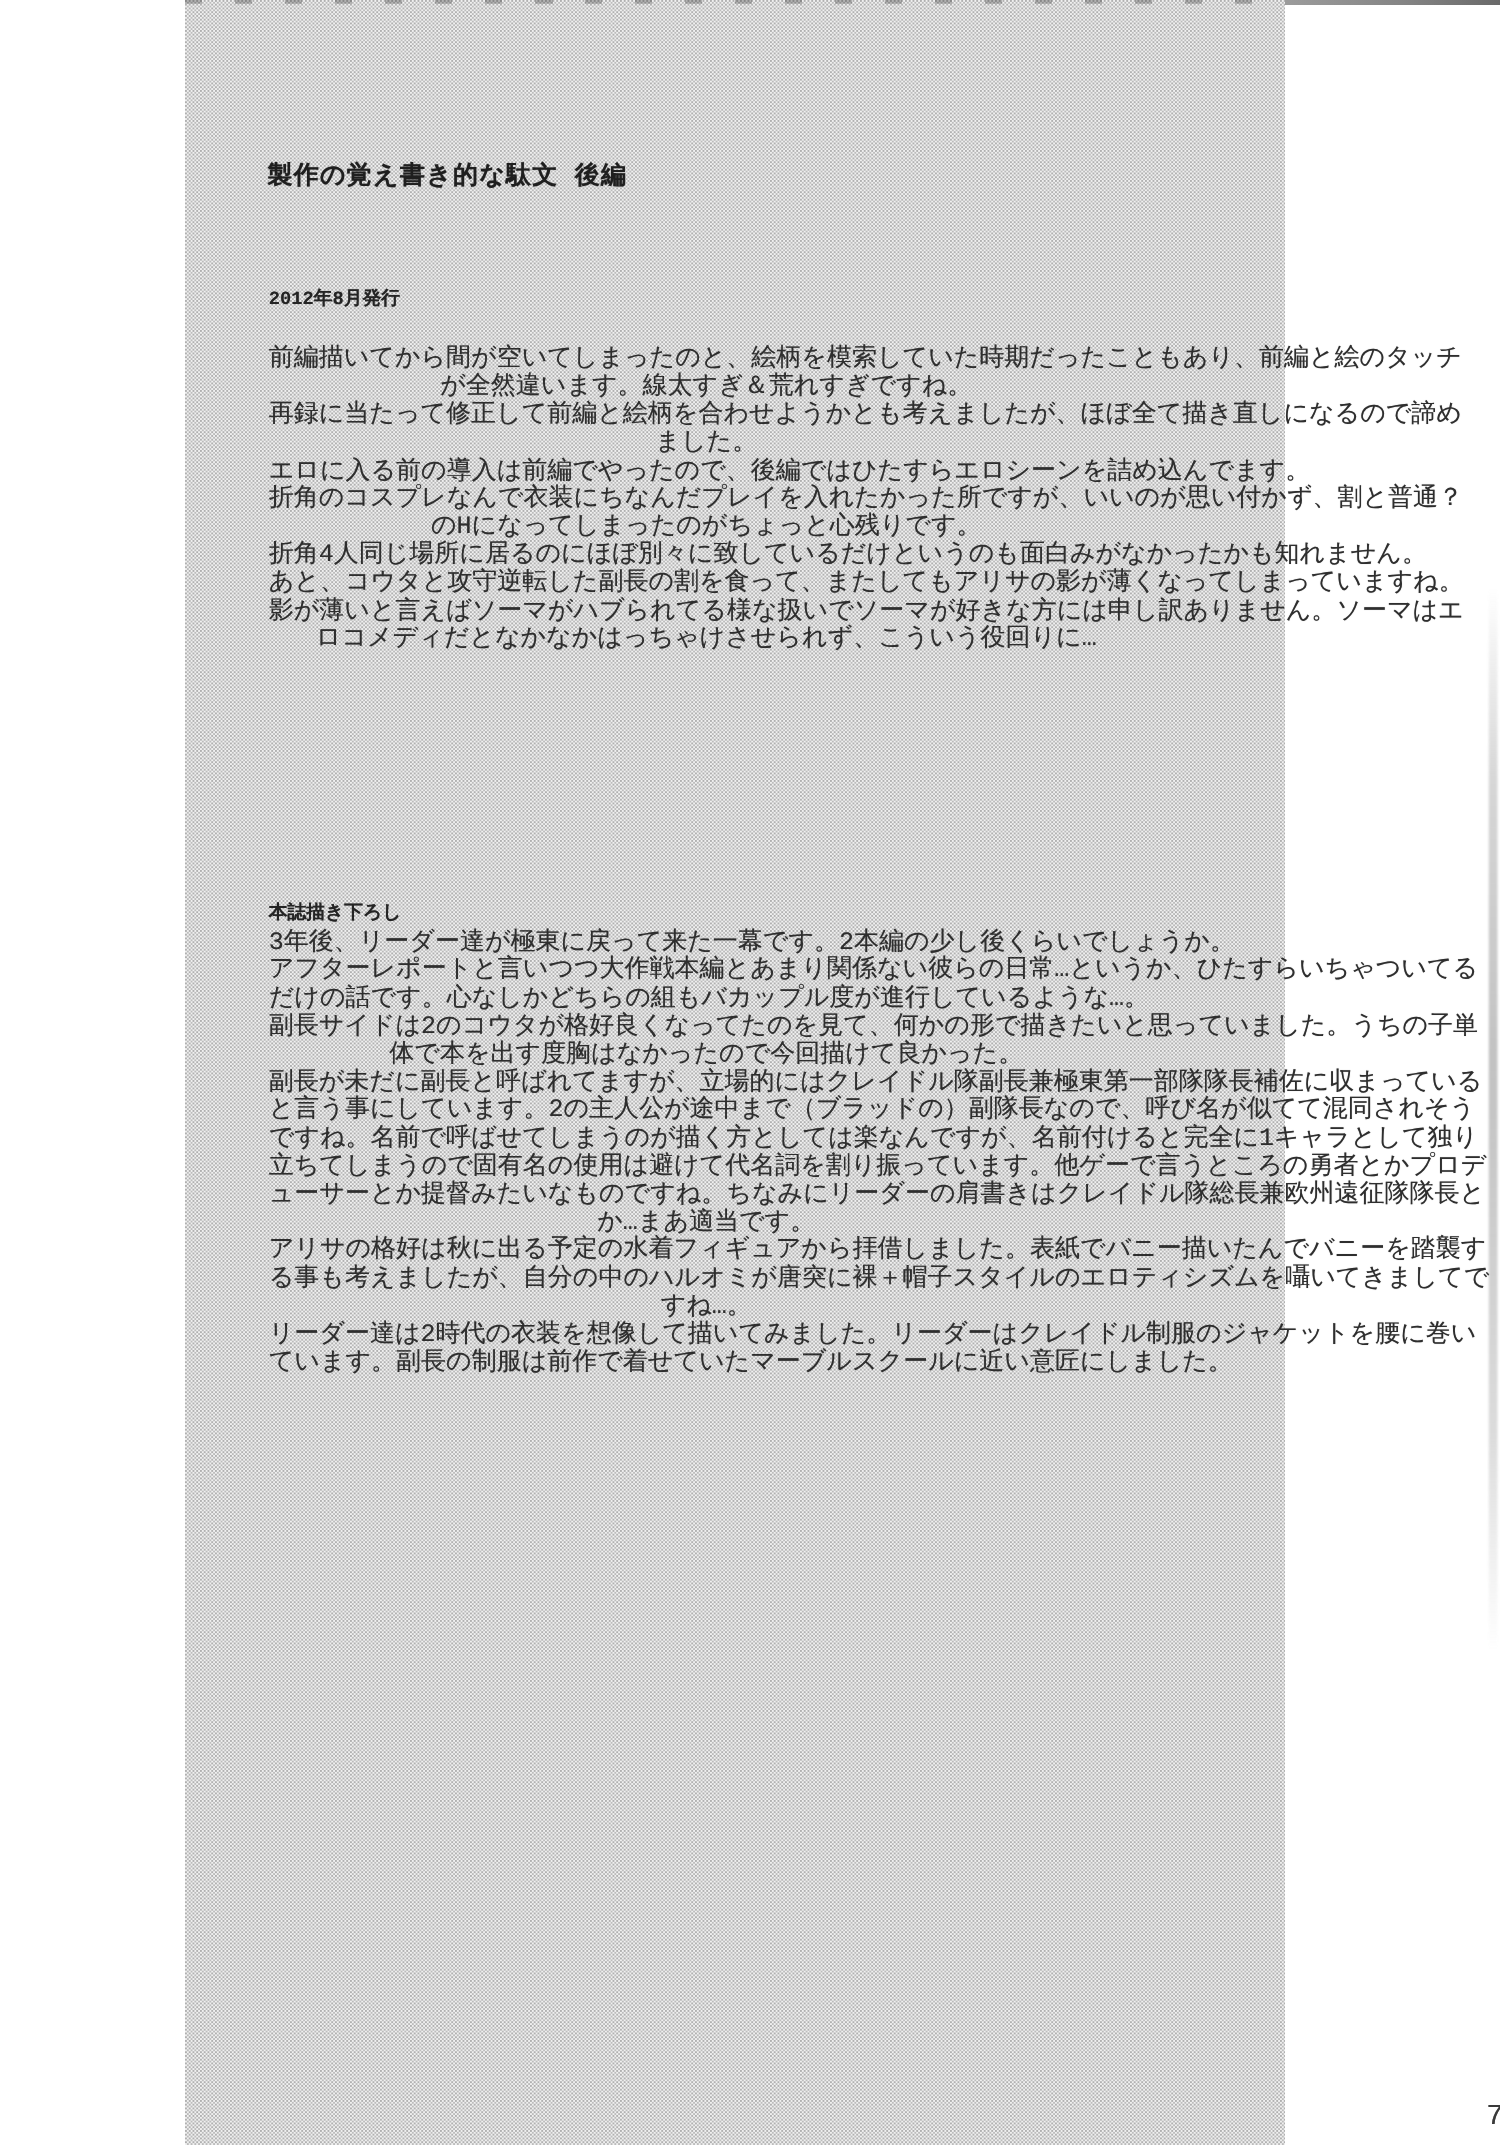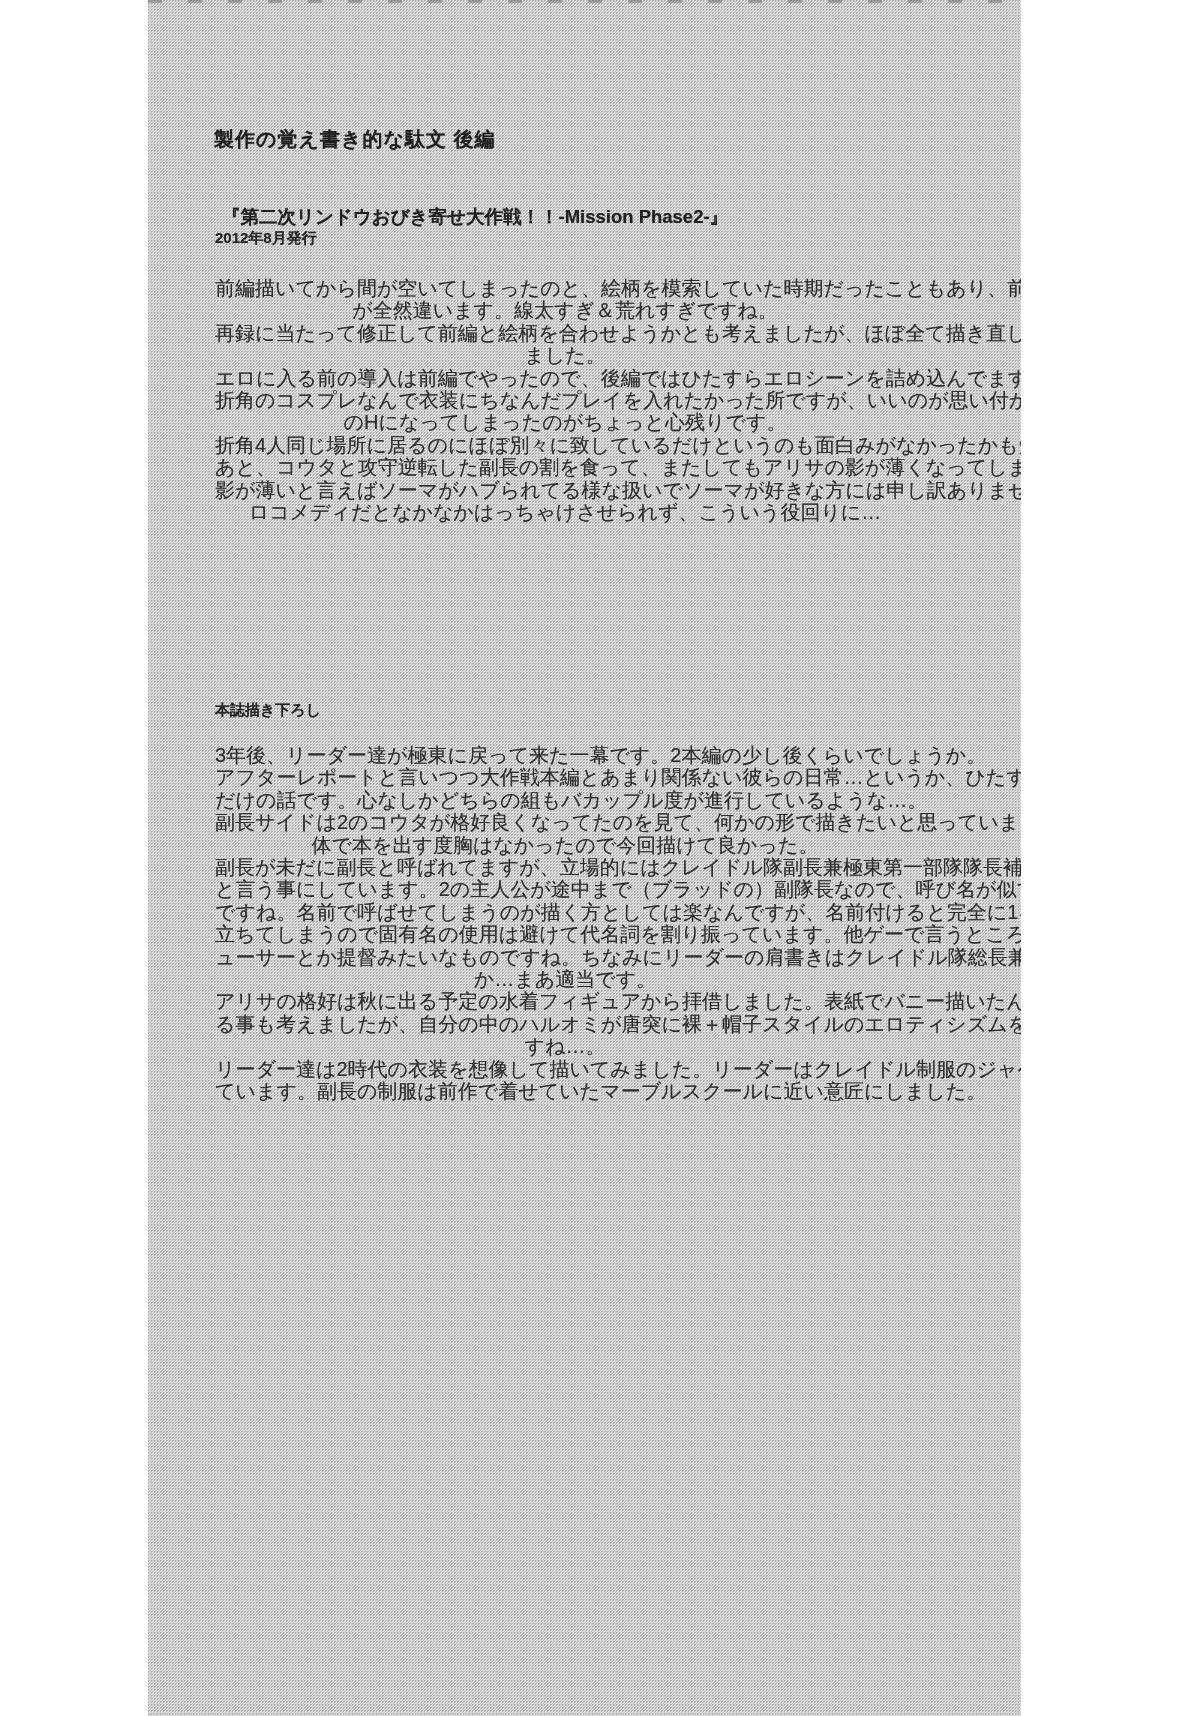--- a/index.html
+++ b/index.html
@@ -1,22 +1,21 @@
 <!DOCTYPE html>
 <html><head>
 <meta charset="utf-8">
 <style>
   html,body{margin:0;padding:0;background:#ffffff;}
   .canvas{
     position:relative;
-    width:984px;height:1716px;
+    width:1200px;height:1716px;
     background:#ffffff;
     overflow:hidden;
-    font-family:Liberation Sans, sans-serif;
-    padding-left:37px;
+    font-family:Liberation Mono, monospace;
   }
   
   .scan-area{
     position:absolute;
     left:148px;top:0;
     width:880px;height:1716px;
     background-color:#f0f0f0;
     background-image:
       radial-gradient(circle at 0.8px 0.8px, #b0b0b0 0.8px, transparent 0.9px),
       radial-gradient(circle at 0.8px 0.8px, #bcbcbc 0.8px, transparent 0.9px);
@@ -50,21 +49,21 @@
     color:#2e2e2e;
     font-weight:500;
     text-shadow:0 0 0.6px rgba(40,40,40,0.5);
     white-space:pre;
     text-align:center;
   }
   .sec1-title{top:204px;}
   .sec1-sub{top:229px;}
   .sec1-body{top:277px;}
   .sec2-title{top:657px;}
-  .sec2-sub{top:701px;}
+  .sec2-sub{top:720px;}
   .sec2-body{top:744px;}
   .page-number{
     position:absolute;
     left:1189px;top:1680px;
     font-size:23px;color:#3a3a3a;
     text-shadow:0 0 0.5px rgba(40,40,40,0.5);
   }
   .top-right-edge{
     position:absolute;
     left:1028px;top:0;
@@ -88,21 +87,20 @@
 </head>
 <body>
 
 <div class="canvas">
 
   <div class="scan-area">
     <div class="top-scan-edge"></div>
 
     <div class="doc-title">製作の覚え書き的な駄文 後編</div>
 
-    <div class="sec-title sec1-title">『第二次リンドウおびき寄せ大作戦！！-Mission Phase2-』</div>
     <div class="sec-sub sec1-sub">2012年8月発行</div>
     <div class="sec-body sec1-body">前編描いてから間が空いてしまったのと、絵柄を模索していた時期だったこともあり、前編と絵のタッチ
 が全然違います。線太すぎ＆荒れすぎですね。
 再録に当たって修正して前編と絵柄を合わせようかとも考えましたが、ほぼ全て描き直しになるので諦め
 ました。
 エロに入る前の導入は前編でやったので、後編ではひたすらエロシーンを詰め込んでます。
 折角のコスプレなんで衣装にちなんだプレイを入れたかった所ですが、いいのが思い付かず、割と普通？
 のHになってしまったのがちょっと心残りです。
 折角4人同じ場所に居るのにほぼ別々に致しているだけというのも面白みがなかったかも知れません。
 あと、コウタと攻守逆転した副長の割を食って、またしてもアリサの影が薄くなってしまっていますね。

